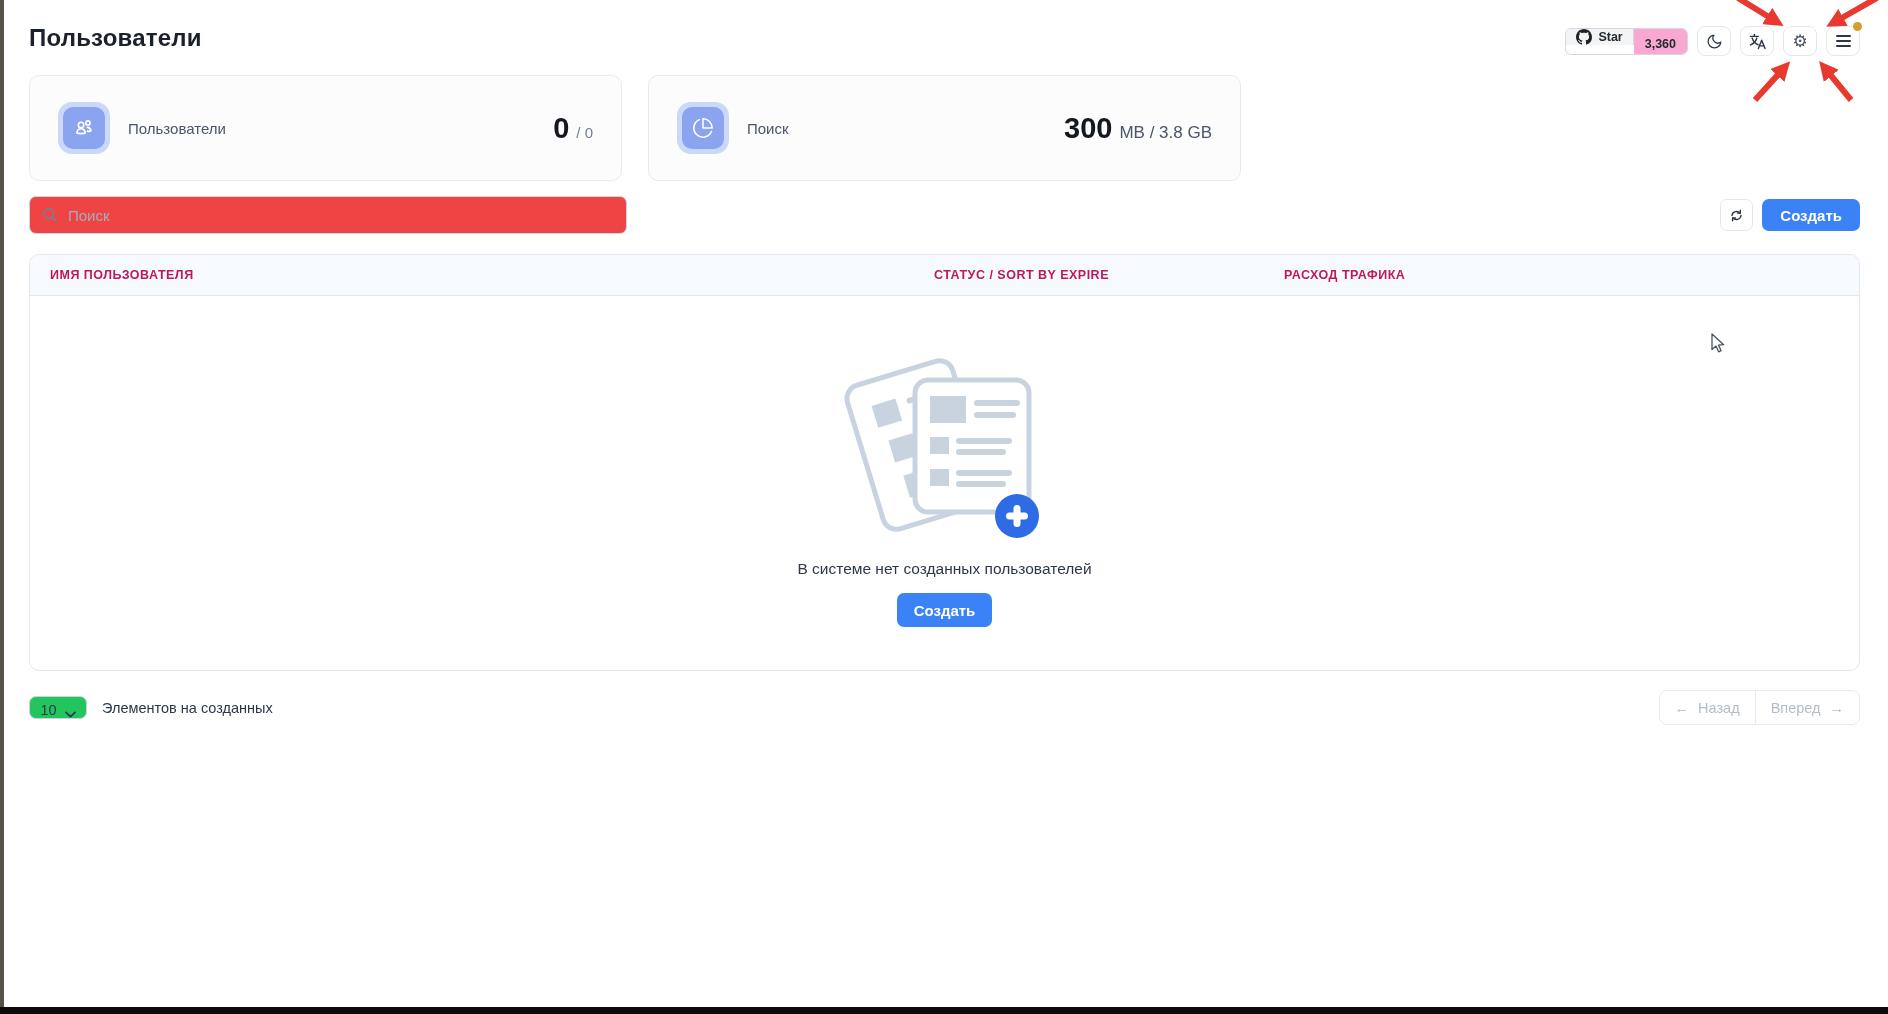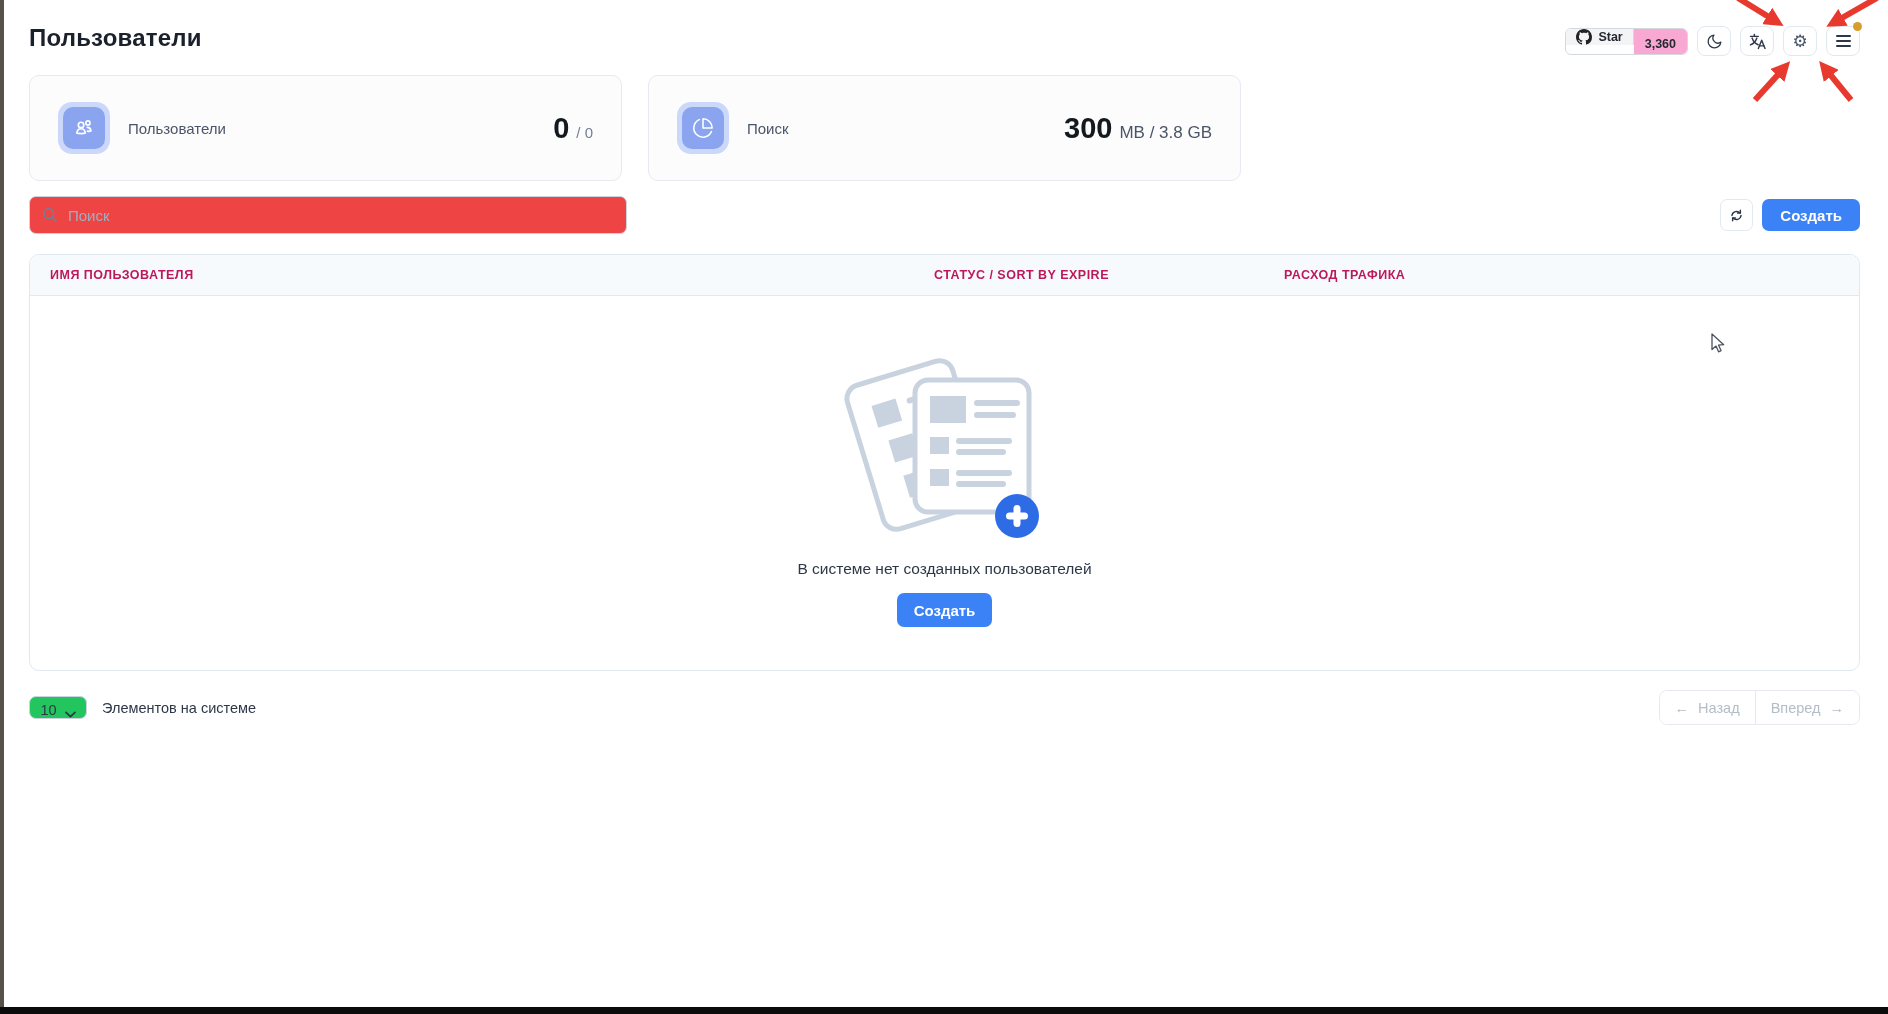--- a/index.html
+++ b/index.html
@@ -230,21 +230,21 @@
     </div>
   </div>
 
   <div class="pagination">
     <div class="page-size">
       <span>10</span>
       <svg width="11" height="7" viewBox="0 0 11 7" fill="none" stroke="#2d3748" stroke-width="1.7" stroke-linecap="round" stroke-linejoin="round">
           <path d="M1 1.3 L5.5 5.7 L10 1.3"></path>
         </svg>
     </div>
-    <div class="page-size-label">Элементов на системе</div>
+    <div class="page-size-label">Элементов на созданных</div>
     <div class="pager">
       <button class="pager-btn">
         <span>←</span>
         <span>Назад</span>
       </button>
       <button class="pager-btn">
         <span>Вперед</span>
         <span>→</span>
       </button>
     </div>

